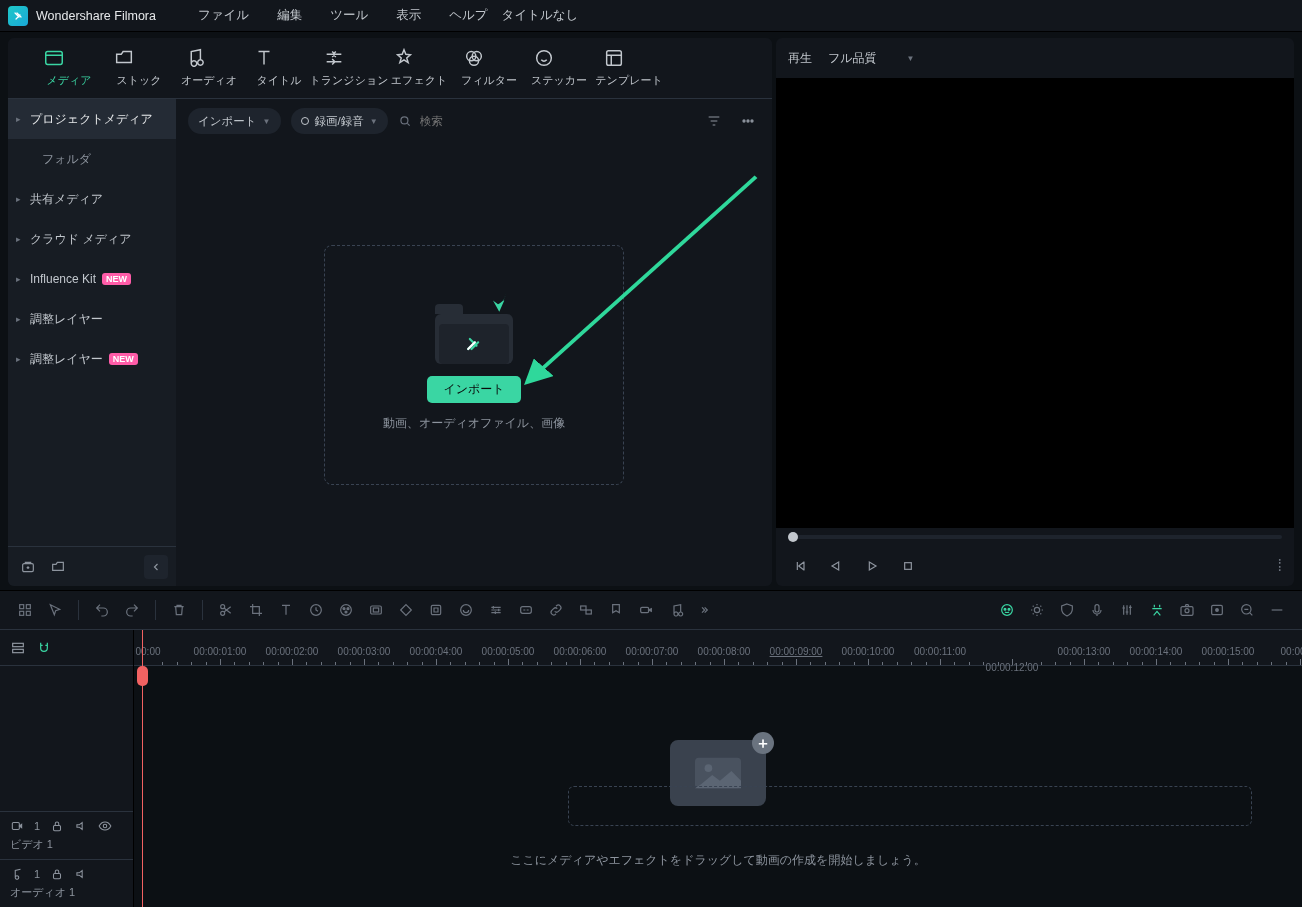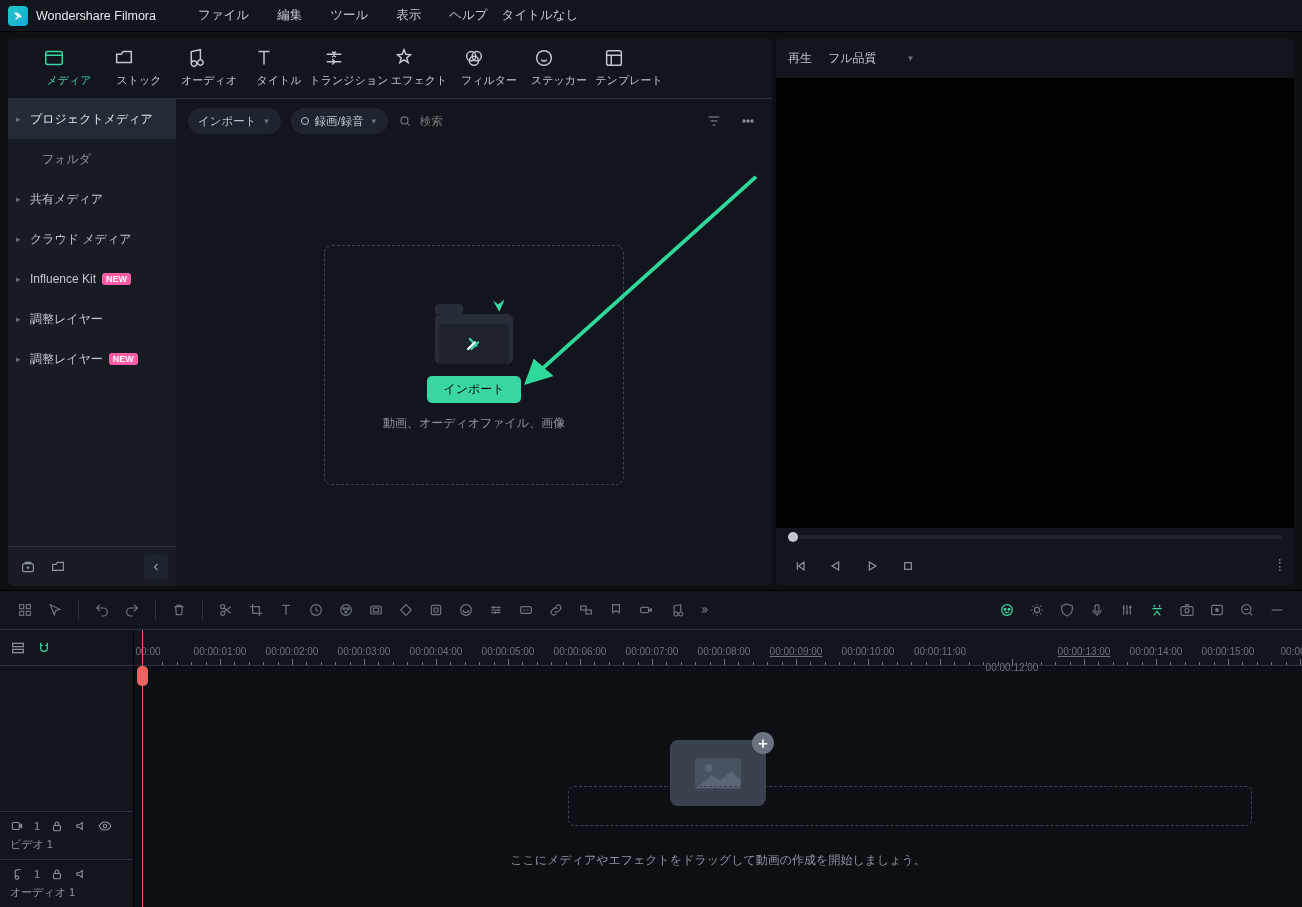--- a/index.html
+++ b/index.html
@@ -703,21 +703,21 @@
           <div class="mk" style="height: 3px; left: 748.4px;"></div>
           <div class="mk" style="height: 3px; left: 762.8px;"></div>
           <div class="mk" style="height: 3px; left: 777.2px;"></div>
           <div class="mk" style="height: 3px; left: 791.6px;"></div>
           <div class="tick" style="left: 878px; margin-top: 16px;">00:00:12:00</div>
           <div class="mk" style="left: 878px;"></div>
           <div class="mk" style="height: 3px; left: 820.4px;"></div>
           <div class="mk" style="height: 3px; left: 834.8px;"></div>
           <div class="mk" style="height: 3px; left: 849.2px;"></div>
           <div class="mk" style="height: 3px; left: 863.6px;"></div>
-          <div class="tick" style="left: 950px; text-decoration: underline;">00:00:13:00</div>
+          <div class="tick" style="left: 950px;">00:00:13:00</div>
           <div class="mk" style="left: 950px;"></div>
           <div class="mk" style="height: 3px; left: 892.4px;"></div>
           <div class="mk" style="height: 3px; left: 906.8px;"></div>
           <div class="mk" style="height: 3px; left: 921.2px;"></div>
           <div class="mk" style="height: 3px; left: 935.6px;"></div>
           <div class="tick" style="left: 1022px;">00:00:14:00</div>
           <div class="mk" style="left: 1022px;"></div>
           <div class="mk" style="height: 3px; left: 964.4px;"></div>
           <div class="mk" style="height: 3px; left: 978.8px;"></div>
           <div class="mk" style="height: 3px; left: 993.2px;"></div>

